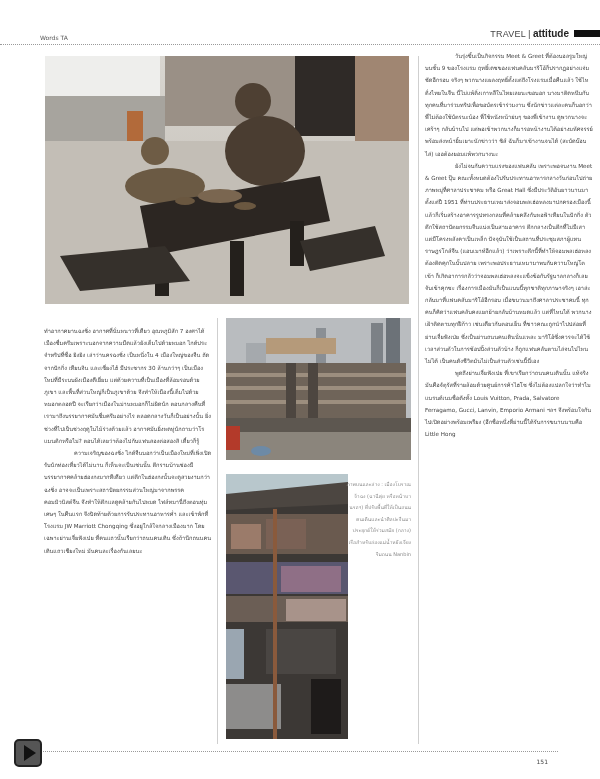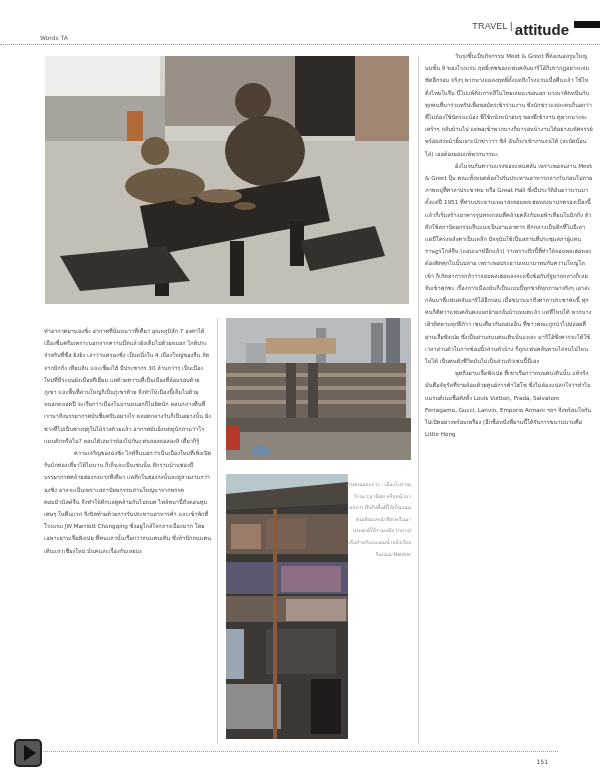--- a/index.html
+++ b/index.html
@@ -1,23 +1,23 @@
 <!DOCTYPE html>
 <html><head>
   <meta charset="utf-8">
   <style>
     * { box-sizing: border-box; margin: 0; padding: 0; }
     html, body { width: 600px; height: 779px; background: #ffffff; overflow: hidden; }
     body { position: relative; font-family: "DejaVu Sans", sans-serif; color: #3a3a3a; }
 
     .header-left { position: absolute; left: 40px; top: 34px; font-size: 6px; color: #555; }
-    .header-right { position: absolute; right: 0; top: 21px; display: flex; }
+    .header-right { position: absolute; right: 0; top: 28px; display: flex; align-items: center; }
     .header-right .sec { font-family: "Liberation Sans", sans-serif; font-size: 9px; color: #444; letter-spacing: 0.2px; }
     .header-right .sep { font-size: 9px; color: #444; margin: 0 2px; }
-    .header-right .brand { font-family: "Liberation Sans", sans-serif; font-weight: bold; font-size: 15px; color: #222; }
+    .header-right .brand { font-family: "Liberation Sans", sans-serif; font-weight: bold; font-size: 10px; color: #222; }
     .header-right .bar { width: 26px; height: 7px; background: #111; margin-left: 5px; }
     .rule-top { position: absolute; left: 0; right: 0; top: 44px; border-top: 1px dotted #9a9a9a; }
     .rule-bottom { position: absolute; left: 40px; right: 42px; top: 751px; border-top: 1px dotted #9a9a9a; }
 
     .photo { position: absolute; overflow: hidden; }
     .photo svg { display: block; width: 100%; height: 100%; }
 
     .col-divider { position: absolute; width: 1px; background: #cfcfcf; }
 
     .text { position: absolute; font-size: 5.6px; line-height: 12.2px; color: #3c3c3c; font-family: "DejaVu Sans", sans-serif; }

